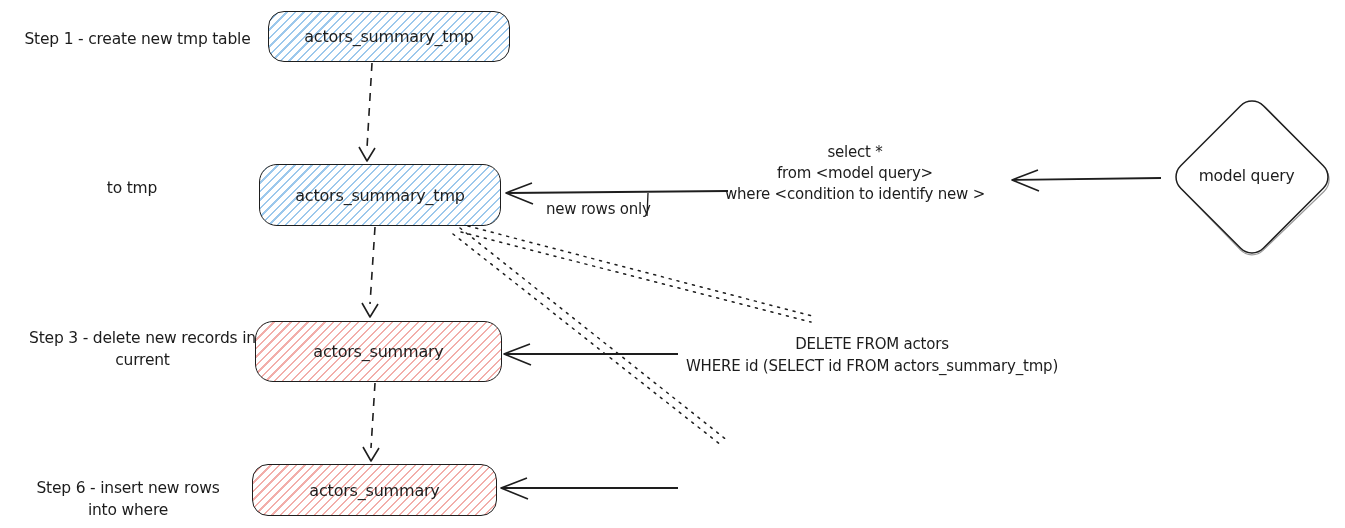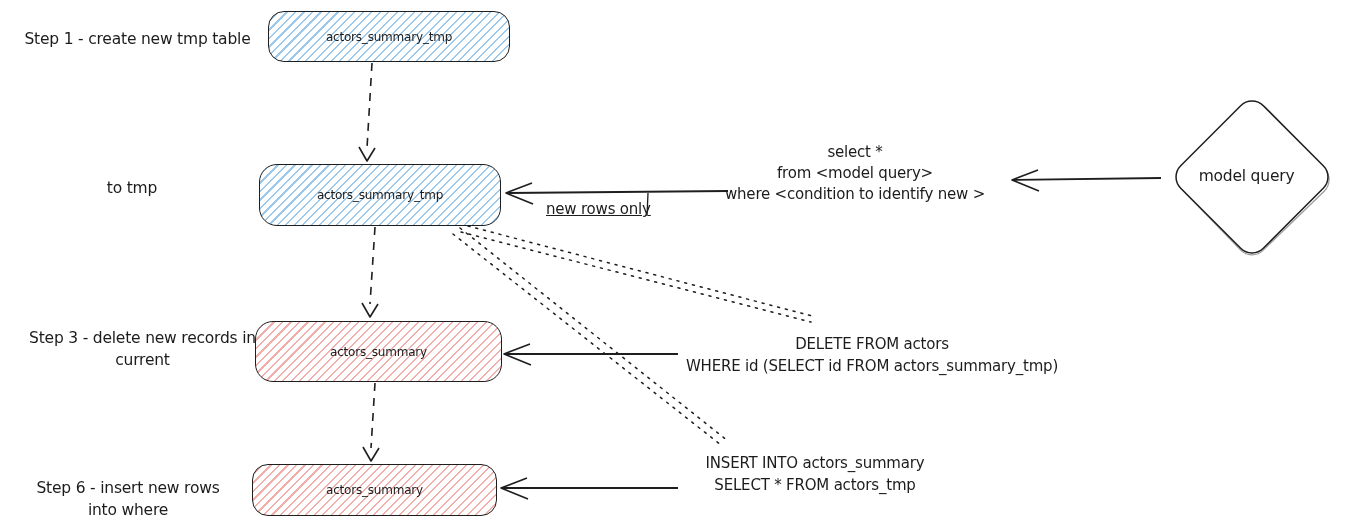--- a/index.html
+++ b/index.html
@@ -11,21 +11,21 @@
   svg.overlay path{stroke:var(--stroke,#1e1e1e);fill:none;}
   .conn-dash{stroke-width:1.6;stroke-dasharray:8 7;}
   .conn-solid{stroke-width:1.8;}
   .conn-dot{stroke-width:1.5;stroke-dasharray:2 6;stroke-linecap:round;}
   .head{stroke-width:1.6;stroke-linejoin:round;}
   .diamond-shape{stroke-width:1.5;fill:#fff;}
   .diamond-echo{stroke-width:1.2;opacity:.45;}
 
   .node{
     position:absolute;display:flex;align-items:center;justify-content:center;
-    border:1.7px solid var(--stroke,#1e1e1e);font-size:12px;letter-spacing:-0.2px;
+    border:1.7px solid var(--stroke,#1e1e1e);font-size:16px;letter-spacing:-0.2px;
     background-color:#fff;
   }
   .node.blue{background-image:repeating-linear-gradient(135deg,var(--blue-hatch,#9cc8ec) 0 1.5px,transparent 1.5px 6px);}
   .node.red {background-image:repeating-linear-gradient(135deg,var(--red-hatch,#f2aeaa) 0 1.5px,transparent 1.5px 6px);}
   .node .nlabel{background:transparent;padding:0 4px;}
 
   .step{position:absolute;text-align:center;font-size:15.5px;line-height:22px;letter-spacing:-0.2px;}
   .anno{position:absolute;text-align:center;font-size:15px;line-height:21px;letter-spacing:-0.2px;}
   .anno div{white-space:nowrap;}
   .plain-label{position:absolute;font-size:15px;letter-spacing:-0.2px;white-space:nowrap;}
@@ -112,27 +112,23 @@
   <div class="node red" style="left:252px;top:464px;width:243px;height:50px;border-radius:16px;">
     <span class="nlabel">actors_summary</span>
   </div>
 
   <div class="anno" style="left:690px;top:142px;width:330px;">
     <div>select *</div>
     <div>from &lt;model query&gt;</div>
     <div>where &lt;condition to identify new &gt;</div>
   </div>
 
-  <div class="plain-label" style="left:546px;top:200px;text-decoration:underline;">new rows only</div>
+  <div class="plain-label" style="left:546px;top:200px;">new rows only</div>
 
   <div class="anno" style="left:662px;top:333px;width:420px;line-height:22px;">
     <div>DELETE FROM actors</div>
     <div>WHERE id (SELECT id FROM actors_summary_tmp)</div>
   </div>
 
-  <div class="anno" style="left:665px;top:452px;width:300px;line-height:22px;">
-    <div>INSERT INTO actors_summary</div>
-    <div>SELECT * FROM actors_tmp</div>
-  </div>
 
   <div class="diamond-label" style="left:1177px;top:167px;width:139px;">model query</div>
 
 </div>
 
 </body></html>

